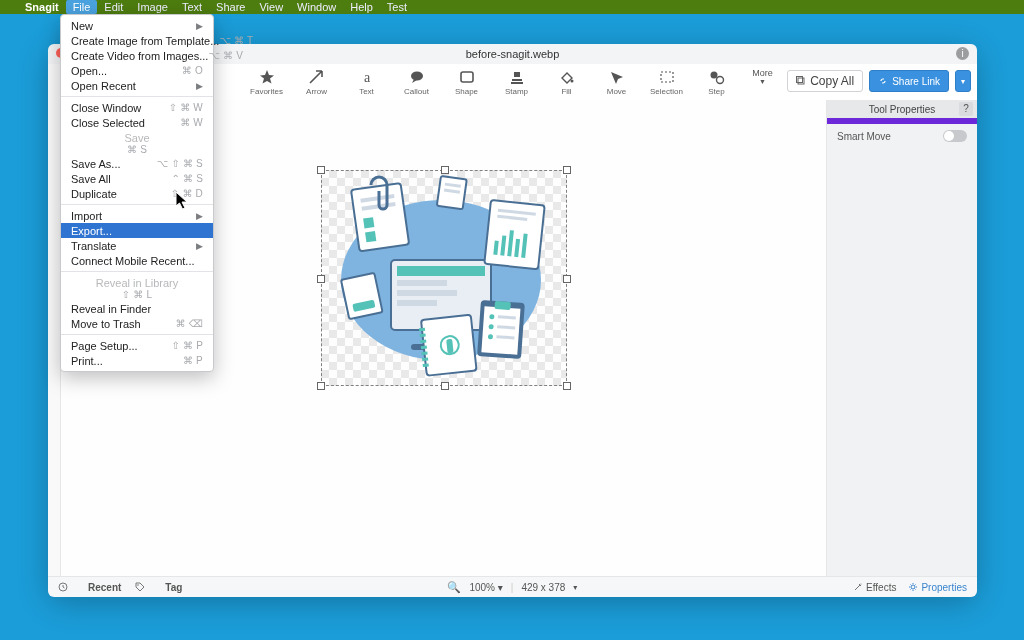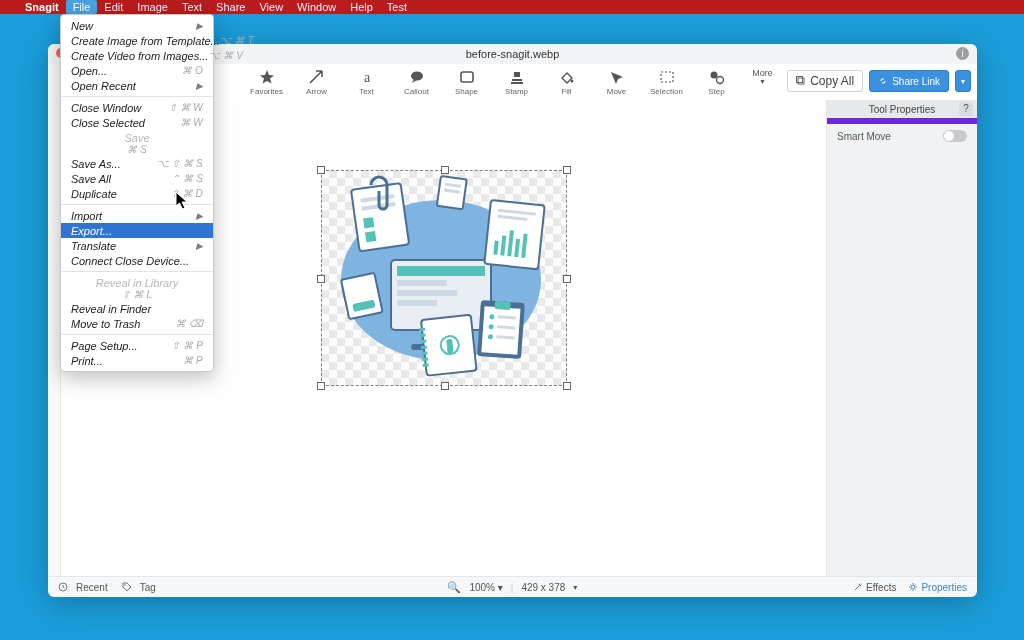--- a/index.html
+++ b/index.html
@@ -1,17 +1,17 @@
 <!DOCTYPE html>
 <html><head>
 <meta charset="utf-8">
 <style>
 html,body{margin:0;padding:0;width:1024px;height:640px;font-family:-apple-system,"Helvetica Neue",Arial,sans-serif;font-size:11px;background:#1b9dd9;overflow:hidden;-webkit-font-smoothing:antialiased;}
 
-.menubar{position:absolute;top:0;left:0;right:0;height:14px;background:#b91c1c;color:#fff;display:flex;align-items:center;padding:0 6px;font-size:11px;}
+.menubar{position:absolute;top:0;left:0;right:0;height:14px;background:#4d7c0f;color:#fff;display:flex;align-items:center;padding:0 6px;font-size:11px;}
 .menubar .apple{width:12px;text-align:center;}
 .menubar .mitem{padding:0 7px;line-height:14px;color:#eef;}
 .menubar .mitem.app{font-weight:600;color:#fff;}
 .menubar .mitem.active{background:#4aa3e0;border-radius:2px;color:#fff;}
 
 .window{position:absolute;top:44px;left:48px;width:929px;height:553px;background:#fff;border-radius:16px;box-shadow:0 6px 30px rgba(0,0,0,.25);}
 .titlebar{height:20px;display:flex;align-items:center;justify-content:center;background:#f3f4f6;border-top-left-radius:6px;border-top-right-radius:6px;position:relative;}
 .traffic{position:absolute;left:8px;top:4px;display:flex;gap:6px;}
 .dot{width:10px;height:10px;border-radius:50%;}
 .dot.r{background:#ff5f57;} .dot.y{background:#f6f5f4;} .dot.g{background:#f6f5f4;}
@@ -45,26 +45,26 @@
 .img-wrap .sel{position:absolute;inset:0;border:1px dashed #808080;}
 .handle{position:absolute;width:6px;height:6px;background:#fff;border:1px solid #666;}
 .handle.tl{top:-4px;left:-4px;} .handle.tr{top:-4px;right:-4px;}
 .handle.bl{bottom:-4px;left:-4px;} .handle.br{bottom:-4px;right:-4px;}
 .handle.tm{top:-4px;left:50%;margin-left:-3px;} .handle.bm{bottom:-4px;left:50%;margin-left:-3px;}
 .handle.ml{left:-4px;top:50%;margin-top:-3px;} .handle.mr{right:-4px;top:50%;margin-top:-3px;}
 .checker{position:absolute;inset:0;background-image:linear-gradient(45deg,#e9e9e9 25%,transparent 25%),linear-gradient(-45deg,#e9e9e9 25%,transparent 25%),linear-gradient(45deg,transparent 75%,#e9e9e9 75%),linear-gradient(-45deg,transparent 75%,#e9e9e9 75%);background-size:16px 16px;background-position:0 0,0 8px,8px -8px,-8px 0;}
 .art{position:absolute;inset:0;}
 
 .status{position:absolute;left:0;right:0;bottom:0;height:20px;background:#f6f7f8;border-top:1px solid #e5e6e8;border-bottom-left-radius:6px;border-bottom-right-radius:6px;display:flex;align-items:center;font-size:10px;color:#555;padding:0 10px;}
-.status .group{display:flex;align-items:center;gap:8px;margin-right:14px;}
+.status .group{display:flex;align-items:center;gap:20px;margin-right:14px;font-weight:bold;}
 .status .center{position:absolute;left:50%;transform:translateX(-50%);display:flex;align-items:center;gap:8px;}
 .status .right{position:absolute;right:10px;display:flex;align-items:center;gap:12px;}
 .status .right .prop{color:#3a85cf;}
 
-.dropdown{position:absolute;top:14px;left:60px;width:152px;background:#fff;border:1px solid #c8c9cc;border-radius:4px;box-shadow:0 6px 20px rgba(0,0,0,.25);padding:3px 0;font-size:11px;color:#222;z-index:50;font-style:italic;}
+.dropdown{position:absolute;top:14px;left:60px;width:152px;background:#fff;border:1px solid #c8c9cc;border-radius:4px;box-shadow:0 6px 20px rgba(0,0,0,.25);padding:3px 0;font-size:11px;color:#222;z-index:50;}
 .dropdown .ditem{display:flex;align-items:center;justify-content:space-between;padding:1.5px 10px;white-space:nowrap;}
 .dropdown .ditem.disabled{color:#b6b8bb;flex-direction:column;}
 .dropdown .ditem.hl{background:#2f74d0;color:#fff;}
 .dropdown .sep{height:1px;background:#e2e3e6;margin:3px 0;}
 .dropdown .sh{font-size:10px;color:#a7a9ad;letter-spacing:0.02em;font-family:"Helvetica Neue",Arial,sans-serif;}
 .dropdown .arrow{font-size:9px;color:#7b7d80;}
 
 .cursor{position:absolute;top:191px;left:175px;z-index:60;pointer-events:none;}
 </style>
 </head>
@@ -136,21 +136,21 @@
       <span class="arrow">▶</span>
     </div>
     <div class="ditem hl">
       <span>Export...</span>
     </div>
     <div class="ditem">
       <span>Translate</span>
       <span class="arrow">▶</span>
     </div>
     <div class="ditem">
-      <span>Connect Close Device...</span>
+      <span>Connect Mobile Recent...</span>
     </div>
     <div class="sep"></div>
     <div class="ditem disabled">
       <span>Reveal in Library</span>
       <span class="sh">⇧ ⌘ L</span>
     </div>
     <div class="ditem">
       <span>Reveal in Finder</span>
     </div>
     <div class="ditem">

